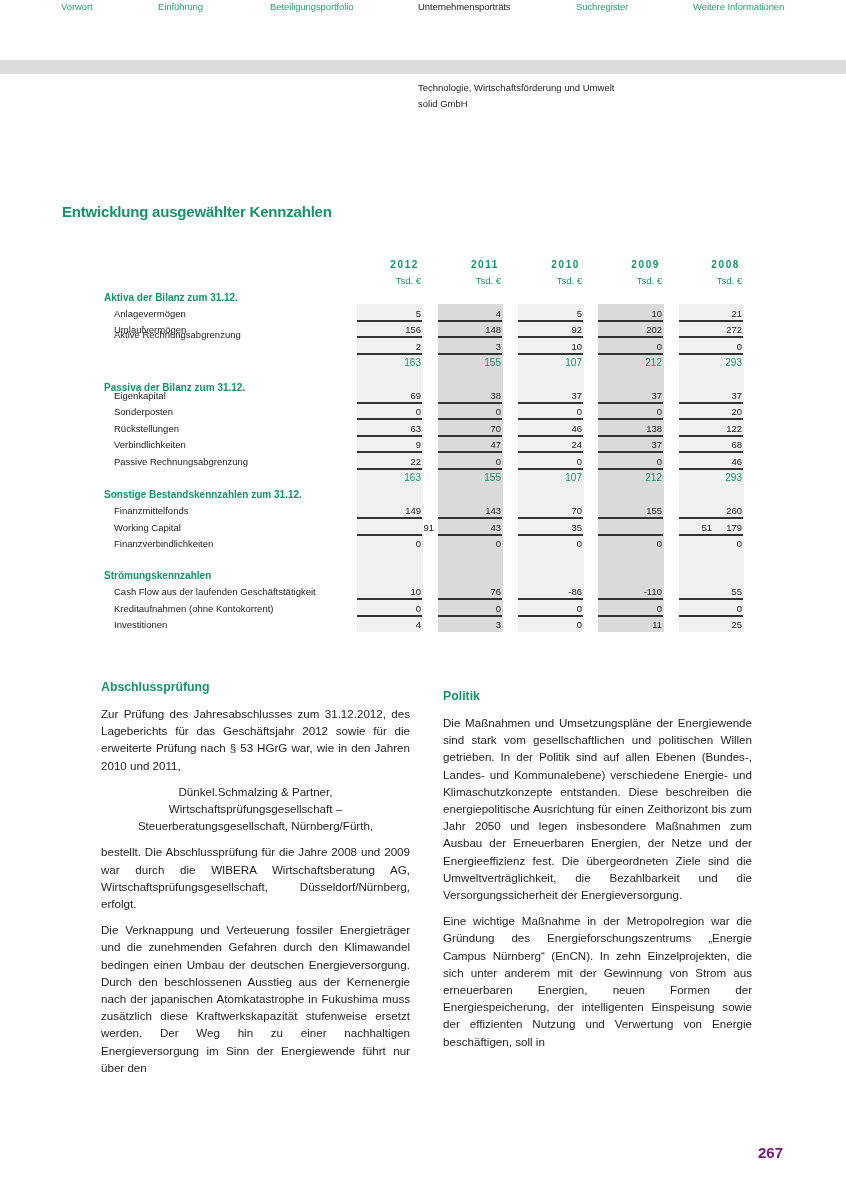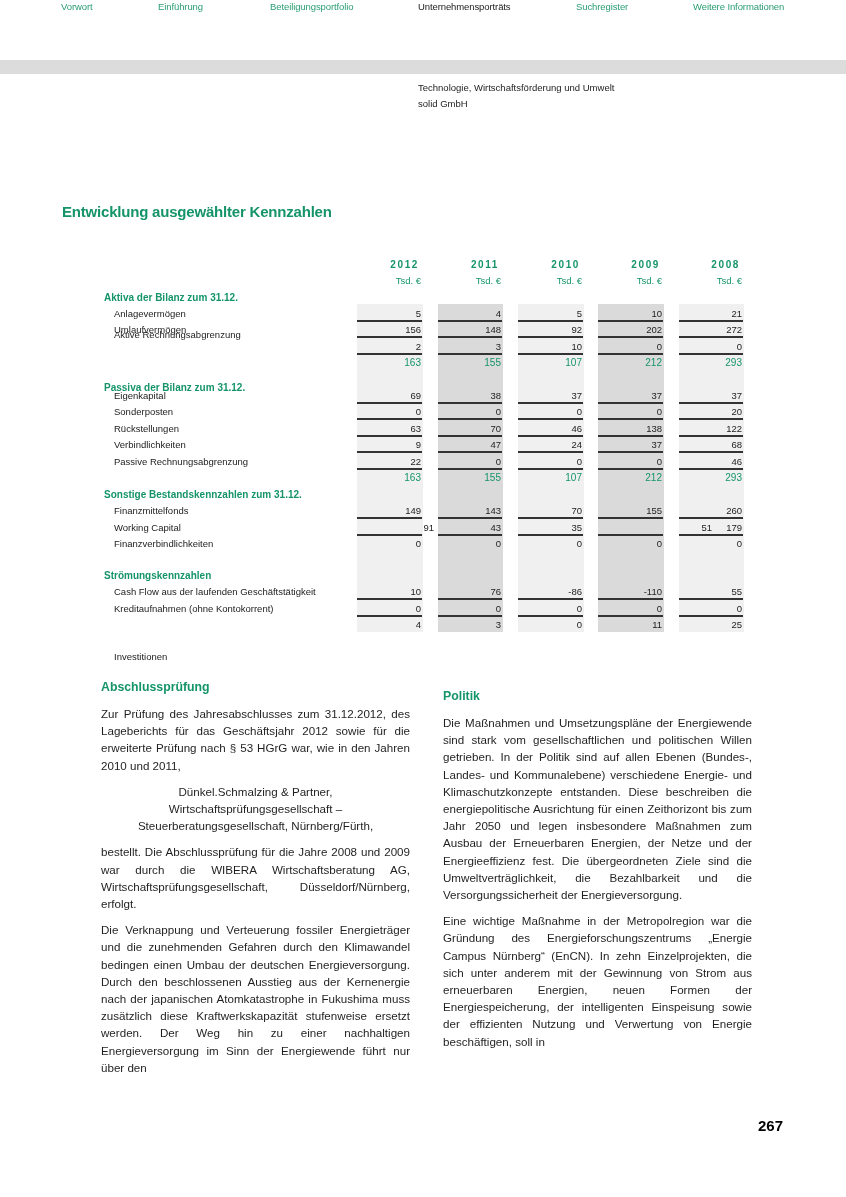--- a/index.html
+++ b/index.html
@@ -26,21 +26,21 @@
   .cell { position:absolute; font-size:9.5px; color:#222; text-align:right; }
   .cell.total { color:#15946a; font-weight:normal; font-size:10px; }
   .rule { position:absolute; height:0; border-top:2px solid #333; }
 
   
   .col-text { position:absolute; width:309px; font-size:11.6px; line-height:17.2px; color:#1f1f1f; text-align:justify; }
   .col-text h3 { margin:0; font-size:12.3px; font-weight:bold; color:#15946a; line-height:17px; }
   .col-text p { margin:0; }
   .indent { text-align:center !important; }
 
-  .page-num { position:absolute; left:758px; top:1117px; font-size:15px; font-weight:bold; color:#000000; }
+  .page-num { position:absolute; left:758px; top:1144px; font-size:15px; font-weight:bold; color:#701a75; }
 </style>
 </head>
 <body>
 
 <div class="navbar"></div>
 <a class="nav-item inactive" style="left:61px">Vorwort</a>
 <a class="nav-item inactive" style="left:158px">Einführung</a>
 <a class="nav-item inactive" style="left:270px">Beteiligungsportfolio</a>
 <a class="nav-item active" style="left:418px">Unternehmensporträts</a>
 <a class="nav-item inactive" style="left:576px">Suchregister</a>
@@ -213,21 +213,21 @@
     <div class="cell" style="top:603px;left:357px;width:64px;">0</div>
     <div class="rule" style="top:615px;left:357px;width:65px;"></div>
     <div class="cell" style="top:603px;left:438px;width:63px;">0</div>
     <div class="rule" style="top:615px;left:438px;width:64px;"></div>
     <div class="cell" style="top:603px;left:518px;width:64px;">0</div>
     <div class="rule" style="top:615px;left:518px;width:65px;"></div>
     <div class="cell" style="top:603px;left:598px;width:64px;">0</div>
     <div class="rule" style="top:615px;left:598px;width:65px;"></div>
     <div class="cell" style="top:603px;left:679px;width:63px;">0</div>
     <div class="rule" style="top:615px;left:679px;width:64px;"></div>
-    <div class="row-label" style="top:651px;">Investitionen</div>
+    <div class="row-label" style="top:619px;">Investitionen</div>
     <div class="cell" style="top:619px;left:357px;width:64px;">4</div>
     <div class="cell" style="top:619px;left:438px;width:63px;">3</div>
     <div class="cell" style="top:619px;left:518px;width:64px;">0</div>
     <div class="cell" style="top:619px;left:598px;width:64px;">11</div>
     <div class="cell" style="top:619px;left:679px;width:63px;">25</div>
   </div>
 
 <div class="col-text" style="left:101px; top:679px;">
   <h3>Abschlussprüfung</h3>
   <p style="margin-top:9px">Zur Prüfung des Jahresabschlusses zum 31.12.2012, des Lageberichts für das Geschäftsjahr 2012 sowie für die erweiterte Prüfung nach § 53 HGrG war, wie in den Jahren 2010 und 2011,</p>

